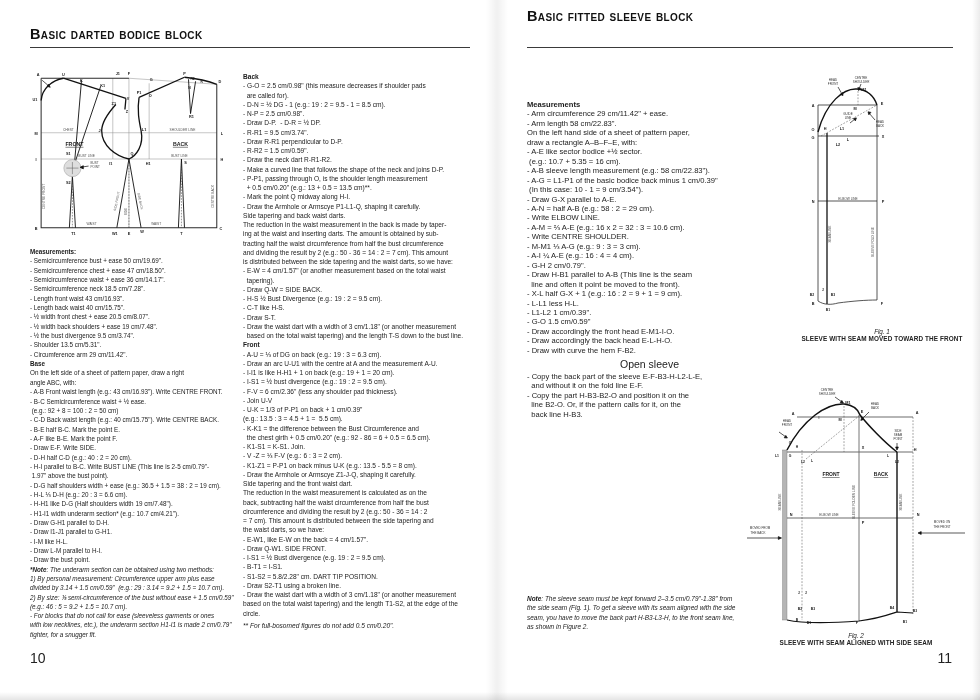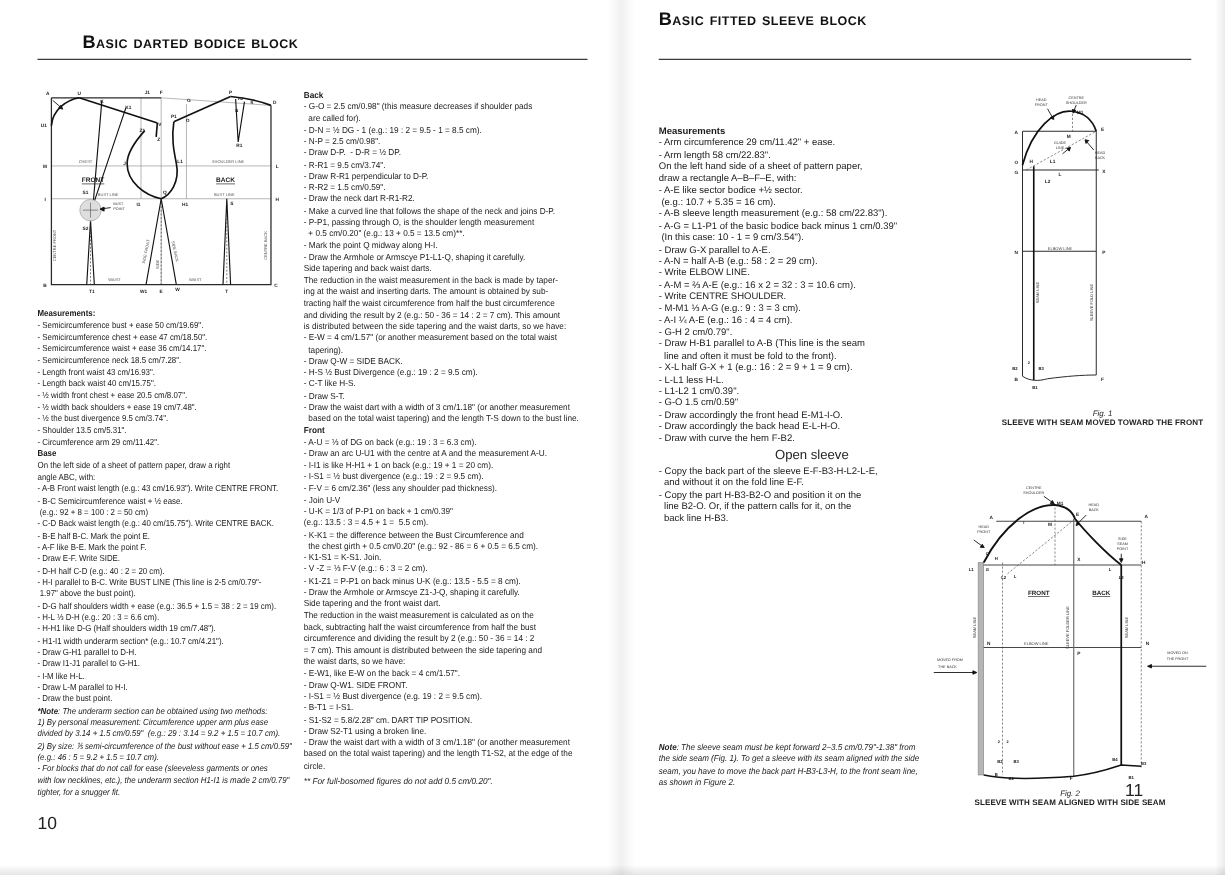--- a/index.html
+++ b/index.html
@@ -32,21 +32,21 @@
 </style>
 </head>
 <body>
 
 <div id="spread">
   <div class="gutter"></div>
   <div class="edge-bottom"></div>
   <div class="edge-right"></div>
 
   <div>
-    <div class="page-title" style="left:30px;top:26px;margin-left:36px;">Basic darted bodice block</div>
+    <div class="page-title" style="left:30px;top:26px;">Basic darted bodice block</div>
     <div class="rule" style="left:30px;top:47px;width:440px;"></div>
 
     <svg style="left:28px;top:70px;" width="212" height="176" viewBox="0 0 210 174">
       <g stroke="#8d8d8d" stroke-width="0.5" fill="none">
         <path d="M13,62 L187,62"></path>
         <path d="M13,88 L187,88"></path>
         <path d="M100,8 L100,156"></path>
         <path d="M84,8 L84,88"></path>
         <path d="M120,13 L120,88"></path>
         <path d="M100,8 L187,14"></path>
@@ -284,21 +284,21 @@
           <div class="tl"> (In this case: 10 - 1 = 9 cm/3.54").</div>
           <div class="tl">- Draw G-X parallel to A-E.</div>
           <div class="tl">- A-N = half A-B (e.g.: 58 : 2 = 29 cm).</div>
           <div class="tl">- Write ELBOW LINE.</div>
           <div class="tl">- A-M = ⅔ A-E (e.g.: 16 x 2 = 32 : 3 = 10.6 cm).</div>
           <div class="tl">- Write CENTRE SHOULDER.</div>
           <div class="tl">- M-M1 ⅓ A-G (e.g.: 9 : 3 = 3 cm).</div>
           <div class="tl">- A-I ¼ A-E (e.g.: 16 : 4 = 4 cm).</div>
           <div class="tl">- G-H 2 cm/0.79".</div>
           <div class="tl">- Draw H-B1 parallel to A-B (This line is the seam</div>
-          <div class="tl">  line and often it must be fold to the front).</div>
+          <div class="tl">  line and often it point be moved to the front).</div>
           <div class="tl">- X-L half G-X + 1 (e.g.: 16 : 2 = 9 + 1 = 9 cm).</div>
           <div class="tl">- L-L1 less H-L.</div>
           <div class="tl">- L1-L2 1 cm/0.39".</div>
           <div class="tl">- G-O 1.5 cm/0.59"</div>
           <div class="tl">- Draw accordingly the front head E-M1-I-O.</div>
           <div class="tl">- Draw accordingly the back head E-L-H-O.</div>
           <div class="tl">- Draw with curve the hem F-B2.</div>
         </div>
       <div class="open-sleeve-h">Open sleeve</div>
       <div>
@@ -462,15 +462,15 @@
 
     <div class="col note-block" style="left:527px;top:594px;">
       <div class="tl"><span class="lead">Note</span><span>: The sleeve seam must be kept forward 2–3.5 cm/0.79"-1.38" from</span></div>
       <div>
           <div class="tl">the side seam (Fig. 1). To get a sleeve with its seam aligned with the side</div>
           <div class="tl">seam, you have to move the back part H-B3-L3-H, to the front seam line,</div>
           <div class="tl">as shown in Figure 2.</div>
         </div>
     </div>
 
-    <div class="pagenum" style="left:900px;top:624px;width:52px;">11</div>
+    <div class="pagenum" style="left:900px;top:650px;width:52px;text-align:right;">11</div>
   </div>
 </div>
 
 </body></html>

